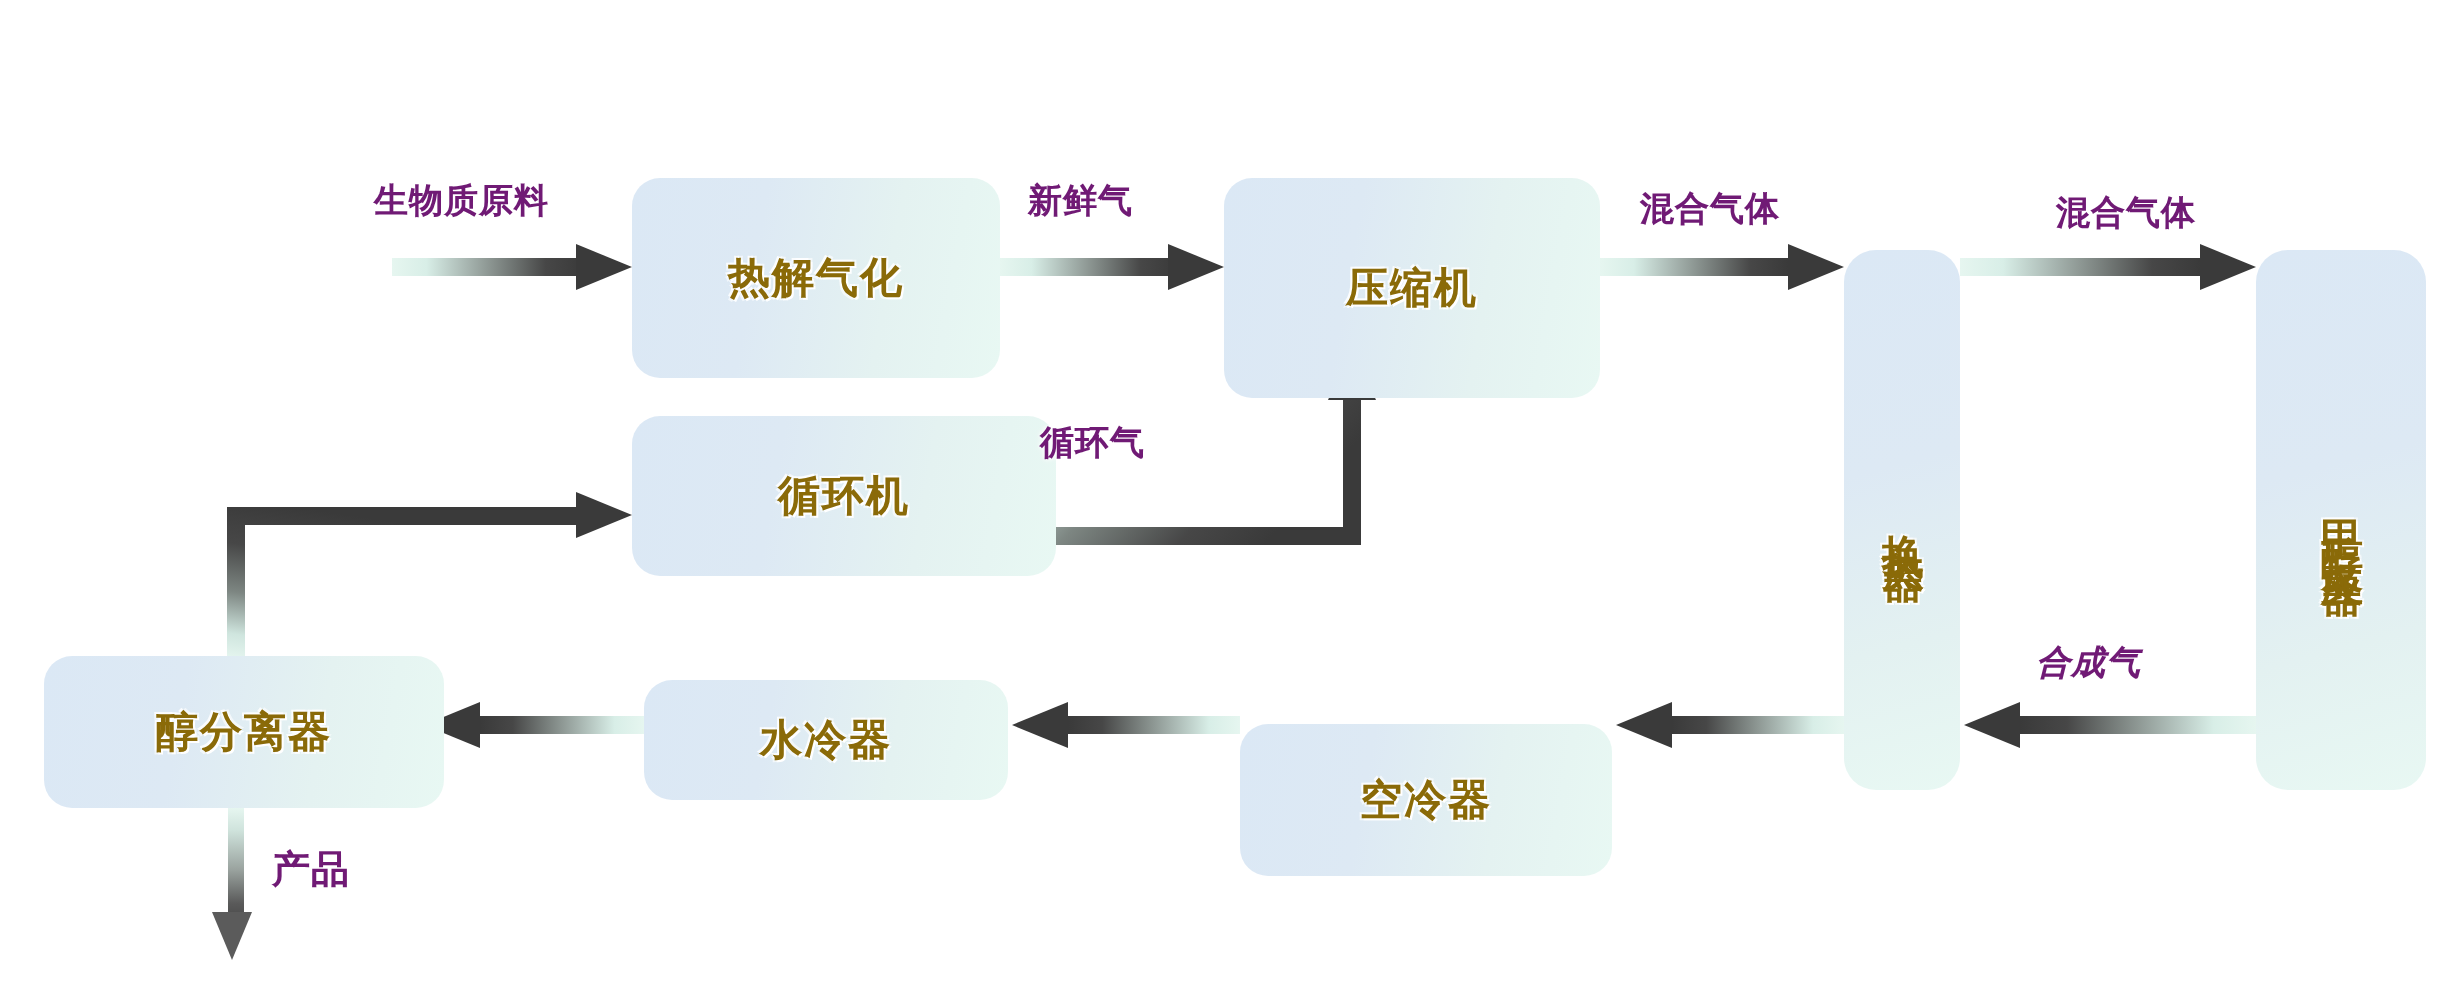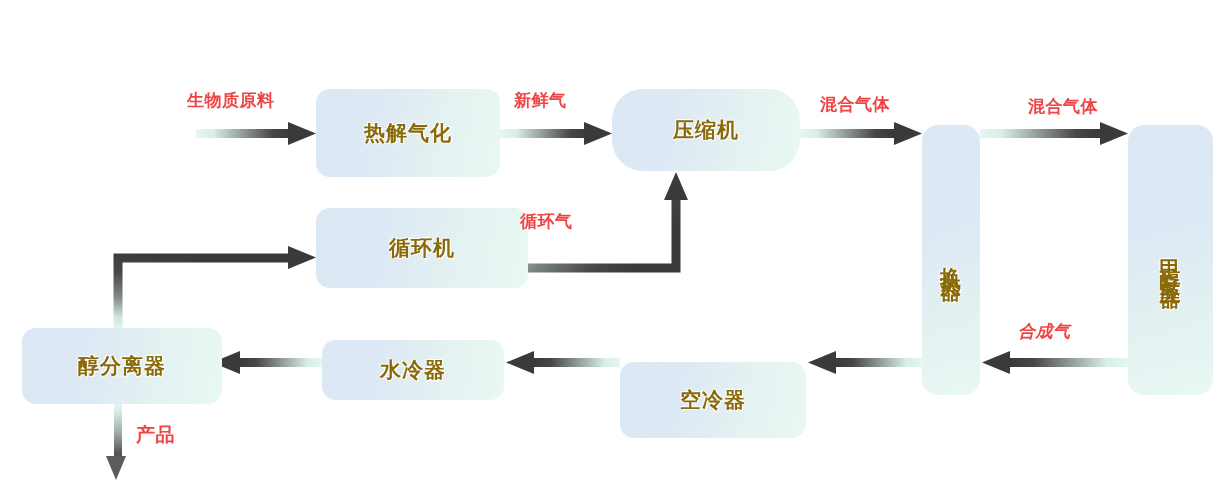--- a/index.html
+++ b/index.html
@@ -53,21 +53,21 @@
   }
   .node-label.vertical-text {
     writing-mode: vertical-rl;
     text-orientation: upright;
     letter-spacing: 7px;
     line-height: 1;
     white-space: nowrap;
   }
   .flow-label {
     position: absolute;
-    color: #ef4444;
+    color: #701a75;
     font-family: "Liberation Serif", "DejaVu Serif", serif;
     font-weight: bold;
     font-size: 17px;
     letter-spacing: 0.5px;
     white-space: nowrap;
     z-index: 4;
     user-select: none;
     text-shadow: 0 0 2px #ffffff, 0 0 3px #ffffff;
   }
   .flow-label.small {
@@ -167,25 +167,25 @@
       <path d="M 500,268 L 676,268 L 676,200" fill="none" stroke="url(#gradUp)" stroke-width="9" stroke-linecap="butt" stroke-linejoin="miter"></path>
       <polygon points="664,200 676,172 688,200" fill="#3a3a3a"></polygon>
     </g>
 
     <g>
       <rect x="114" y="404" width="8" height="56" fill="url(#gradD)"></rect>
       <polygon points="106,456 126,456 116,480" fill="#5b5b5b"></polygon>
     </g>
   </svg>
 
-  <div class="node-box" style="left:316px; top:89px; width:184px; height:88px;">
+  <div class="node-box" style="left:316px; top:89px; width:184px; height:100px;">
     <span class="node-label">热解气化</span>
   </div>
 
-  <div class="node-box" style="left:612px; top:89px; width:188px; height:82px;border-radius:31px;">
+  <div class="node-box" style="left:612px; top:89px; width:188px; height:110px;">
     <span class="node-label">压缩机</span>
   </div>
 
   <div class="node-box vertical" style="left:922px; top:125px; width:58px; height:270px;">
     <span class="node-label vertical-text">换热器</span>
   </div>
 
   <div class="node-box vertical" style="left:1128px; top:125px; width:85px; height:270px;">
     <span class="node-label vertical-text">甲醇反应器</span>
   </div>

